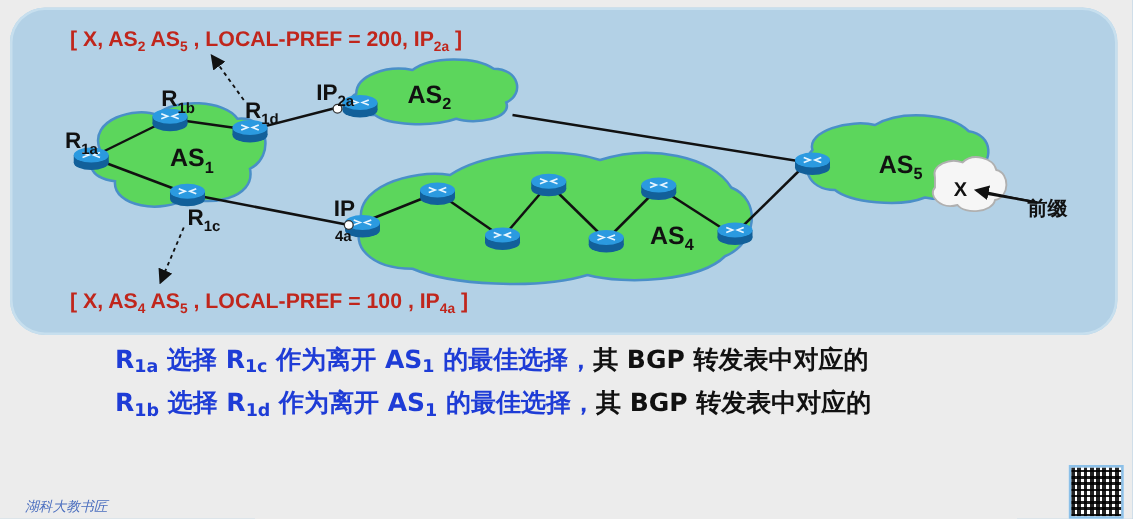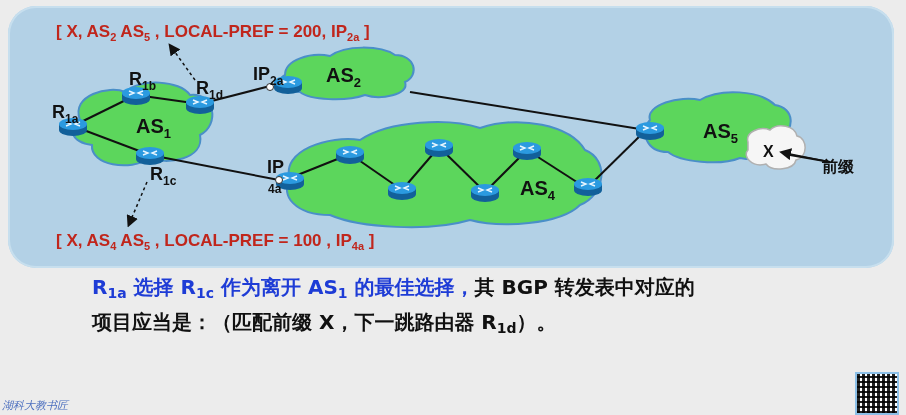--- a/index.html
+++ b/index.html
@@ -7,21 +7,21 @@
          font-family:"Liberation Sans","DejaVu Sans",sans-serif; }
   .panel { position:absolute; left:8px; top:6px; width:886px; height:262px;
            background:#b3d1e6; border-radius:28px; box-shadow: inset 0 0 0 2px #c7dfee; }
   svg.diagram { position:absolute; left:0; top:0; }
   .lbl { font-weight:bold; fill:#111; font-family:"Liberation Sans","DejaVu Sans",sans-serif; }
   .red { fill:#c0261c; font-weight:bold; font-family:"Liberation Sans","DejaVu Sans",sans-serif; }
   .text-block { position:absolute; left:92px; top:270px; width:760px; font-size:20px; line-height:35px;
                 font-weight:bold; color:#111; font-family:"DejaVu Sans","Liberation Sans",sans-serif; }
   .blue { color:#1e3cd6;margin-top:20px; }
   sub { font-size:0.7em; vertical-align:-0.25em; line-height:0; }
-  .watermark { position:absolute; left:2px; top:398px; font-size:11px; color:#4c6fbf; font-style:italic;
+  .watermark { position:absolute; left:20px; top:398px; font-size:11px; color:#4c6fbf; font-style:italic;
                font-family:"DejaVu Serif",serif; }
   .qr { position:absolute; left:855px; top:372px; width:44px; height:43px; background:#fff;
         border:2px solid #8cc0e8; box-sizing:border-box;
         background-image: repeating-linear-gradient(90deg,#222 0 3px,#fff 3px 5px),
                           repeating-linear-gradient(0deg,#222 0 2px,transparent 2px 5px);
         background-blend-mode: multiply; }
 </style>
 </head>
 <body>
 
@@ -120,18 +120,18 @@
 
   <text x="56" y="37" class="red" font-size="17"><tspan>[ X, AS</tspan><tspan font-size="11" dy="4">2</tspan><tspan dy="-4"> AS</tspan><tspan font-size="11" dy="4">5</tspan><tspan dy="-4"> , LOCAL-PREF = 200, IP</tspan><tspan font-size="11" dy="4">2a</tspan><tspan dy="-4"> ]</tspan></text>
   <text x="56" y="246" class="red" font-size="17"><tspan>[ X, AS</tspan><tspan font-size="11" dy="4">4</tspan><tspan dy="-4"> AS</tspan><tspan font-size="11" dy="4">5</tspan><tspan dy="-4"> , LOCAL-PREF = 100 , IP</tspan><tspan font-size="11" dy="4">4a</tspan><tspan dy="-4"> ]</tspan></text>
 </svg>
 
 <div class="text-block">
   <div>
     <span class="blue"><span>R</span><sub>1a</sub><span> 选择 R</span><sub>1c</sub><span> 作为离开 AS</span><sub>1</sub><span> 的最佳选择，</span></span><span>其 BGP 转发表中对应的</span>
   </div>
   <div>
-    <span>项目应当是：（匹配前缀 X，下一跳路由器 R</span><sub>1d</sub><span>）。</span>
+    <span class="blue"><span>R</span><sub>1b</sub><span> 选择 R</span><sub>1d</sub><span> 作为离开 AS</span><sub>1</sub><span> 的最佳选择，</span></span><span>其 BGP 转发表中对应的</span>
   </div>
 </div>
 
 <div class="watermark">湖科大教书匠</div>
 <div class="qr"></div>
 
 </body></html>

